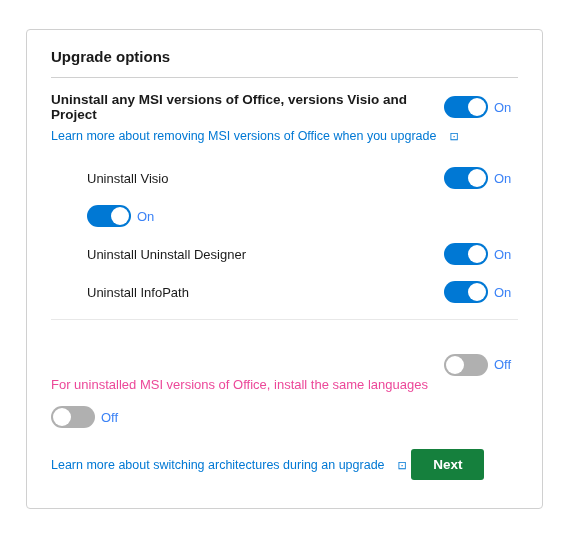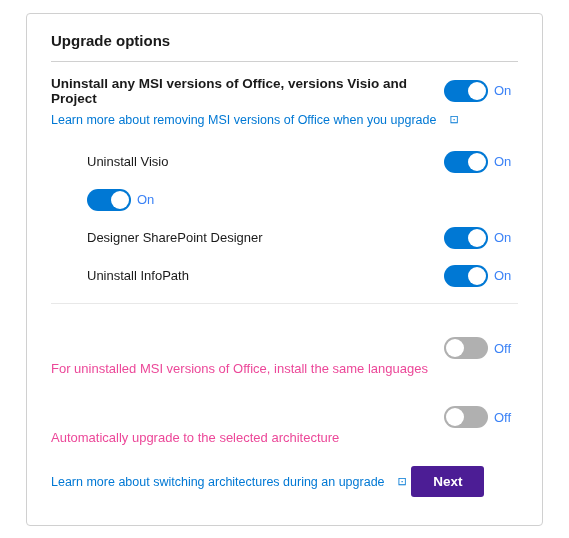--- a/index.html
+++ b/index.html
@@ -119,21 +119,21 @@
       justify-content: space-between;
       padding: 7px 0;
     }
     .bottom-label {
       font-size: 13px;
       color: #ec4899;
       flex: 1;
       margin-top: 40px;
     }
     .next-btn {
-      background: #4c1d95;
+      background: #15803d;
       color: #fff;
       border: none;
       border-radius: 3px;
       padding: 8px 22px;
       font-size: 13.5px;
       font-weight: 600;
       cursor: pointer;
       margin-top: 14px;
     }
   </style>
@@ -173,21 +173,21 @@
     </div>
     <div class="sub-row">
       <div class="toggle-group">
         <div class="toggle on">
           <div class="toggle-knob"></div>
         </div>
         <span class="toggle-label">On</span>
       </div>
     </div>
     <div class="sub-row">
-      <span class="sub-label">Designer SharePoint Designer</span>
+      <span class="sub-label">Uninstall Uninstall Designer</span>
       <div class="toggle-group">
         <div class="toggle on">
           <div class="toggle-knob"></div>
         </div>
         <span class="toggle-label">On</span>
       </div>
     </div>
     <div class="sub-row">
       <span class="sub-label">Uninstall InfoPath</span>
       <div class="toggle-group">
@@ -207,21 +207,20 @@
     <div class="toggle-group">
       <div class="toggle off">
         <div class="toggle-knob"></div>
       </div>
       <span class="toggle-label">Off</span>
     </div>
   </div>
 
   
   <div class="bottom-row">
-    <span class="bottom-label">Automatically upgrade to the selected architecture</span>
     <div class="toggle-group">
       <div class="toggle off">
         <div class="toggle-knob"></div>
       </div>
       <span class="toggle-label">Off</span>
     </div>
   </div>
 
   
   <a class="learn-link" href="#">

